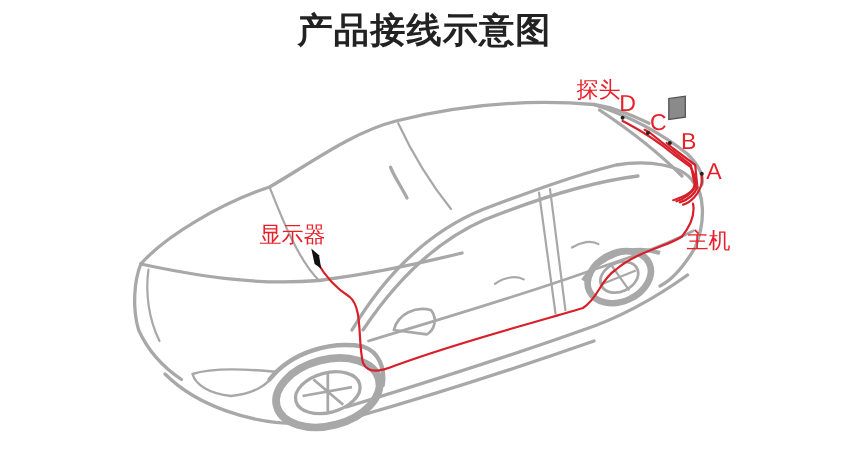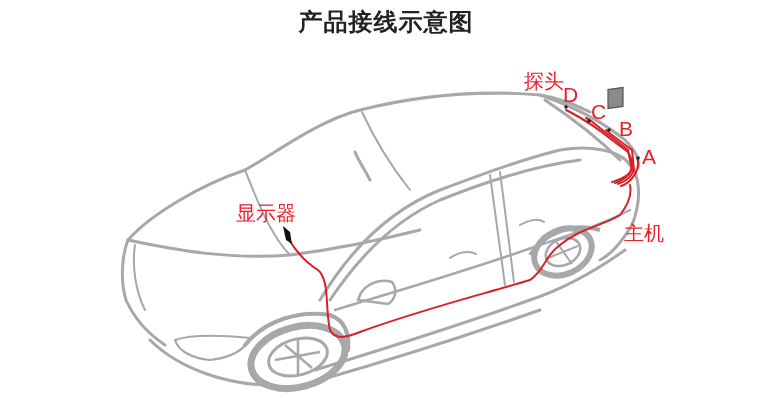--- a/index.html
+++ b/index.html
@@ -1,19 +1,19 @@
 <!DOCTYPE html>
 <html><head>
   <meta charset="utf-8">
   <style>
     html, body { margin: 0; padding: 0; background: #ffffff; }
     body { width: 772px; height: 415px; position: relative; overflow: hidden;
            font-family: "DejaVu Sans", "Liberation Sans", sans-serif; }
     .title { position: absolute; left: 0; right: 0; top: 6px; text-align: center;
-             font-size: 24px; font-weight: bold; color: #222222; letter-spacing: 1px; }
+             font-size: 32px; font-weight: bold; color: #222222; letter-spacing: 1px; }
     svg.car { position: absolute; left: 0; top: 0; }
     .lbl { position: absolute; color: #e8202a; white-space: nowrap; line-height: 1; }
     .lbl-cn { font-size: 20px; }
     .lbl-letter { font-family: "Liberation Sans", "DejaVu Sans", sans-serif; font-size: 21px; }
   </style>
 </head>
 <body>
 
 <div class="title">产品接线示意图</div>
 
@@ -96,13 +96,13 @@
     <path d="M283 226 L290 232 L292 244 L286 240 Z" fill="#111"></path>
   </g>
 </svg>
 
 <div class="lbl lbl-cn" style="left:524px; top:71px;">探头</div>
 <div class="lbl lbl-letter" style="left:563px; top:84px;">D</div>
 <div class="lbl lbl-letter" style="left:591px; top:101px;">C</div>
 <div class="lbl lbl-letter" style="left:619px; top:118px;">B</div>
 <div class="lbl lbl-letter" style="left:642px; top:146px;">A</div>
 <div class="lbl lbl-cn" style="left:236px; top:203px;">显示器</div>
-<div class="lbl lbl-cn" style="left:624px; top:223px;">主机</div>
+<div class="lbl lbl-cn" style="left:624px; top:211px;font-family:Liberation Mono, monospace;">主机</div>
 
 </body></html>

